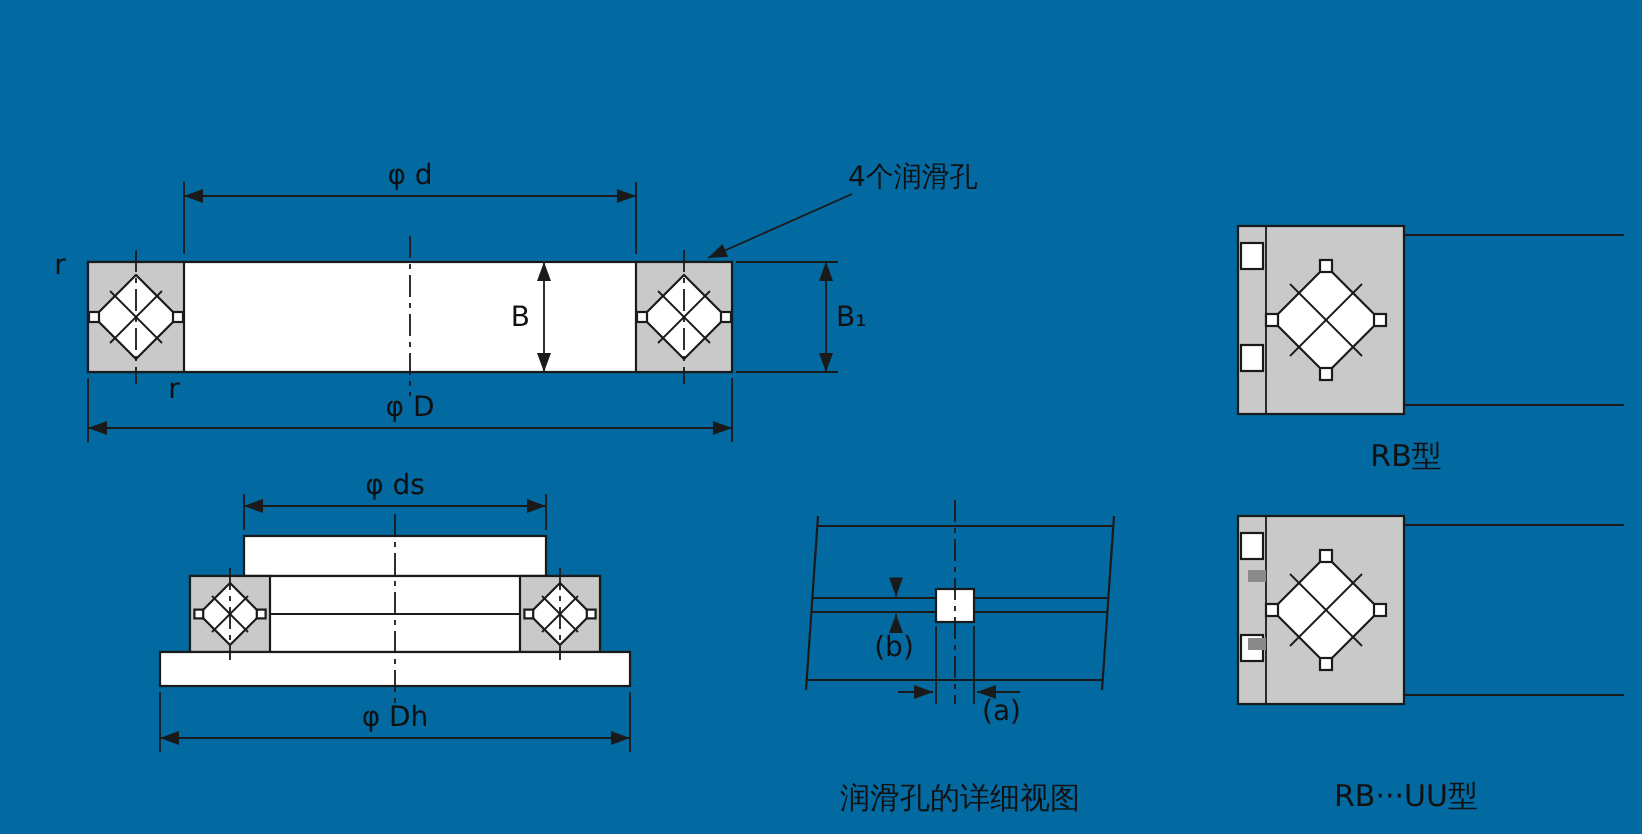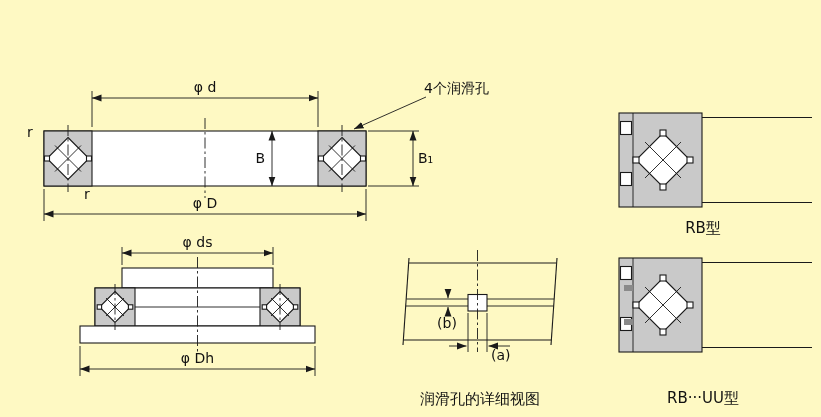--- a/index.html
+++ b/index.html
@@ -1,16 +1,16 @@
 <!DOCTYPE html>
 <html><head>
 <meta charset="utf-8">
 <style>
   html,body{margin:0;padding:0;background:#fff;}
-  .canvas{position:relative;width:821px;height:417px;background:#fef9c3;overflow:hidden;}
+  .canvas{position:relative;width:821px;height:417px;background:#0369a1;overflow:hidden;}
   svg{display:block;}
   text{font-family:"DejaVu Sans","Liberation Sans",sans-serif;font-size:14px;fill:#111;}
   .caption{font-size:15px;}
   .ln{stroke:#1a1a1a;stroke-width:1.1;fill:none;}
   .fillgray{fill:#c9c9c9;stroke:#1a1a1a;stroke-width:1.1;}
   .fillwhite{fill:#ffffff;stroke:#1a1a1a;stroke-width:1.1;}
   .seal{fill:#8a8a8a;stroke:none;}
   .dim{stroke:#1a1a1a;stroke-width:0.9;fill:none;}
   .dashdot{stroke:#1a1a1a;stroke-width:0.9;stroke-dasharray:11 3 2.5 3;fill:none;}
   .thin{stroke:#1a1a1a;stroke-width:0.9;fill:none;}

